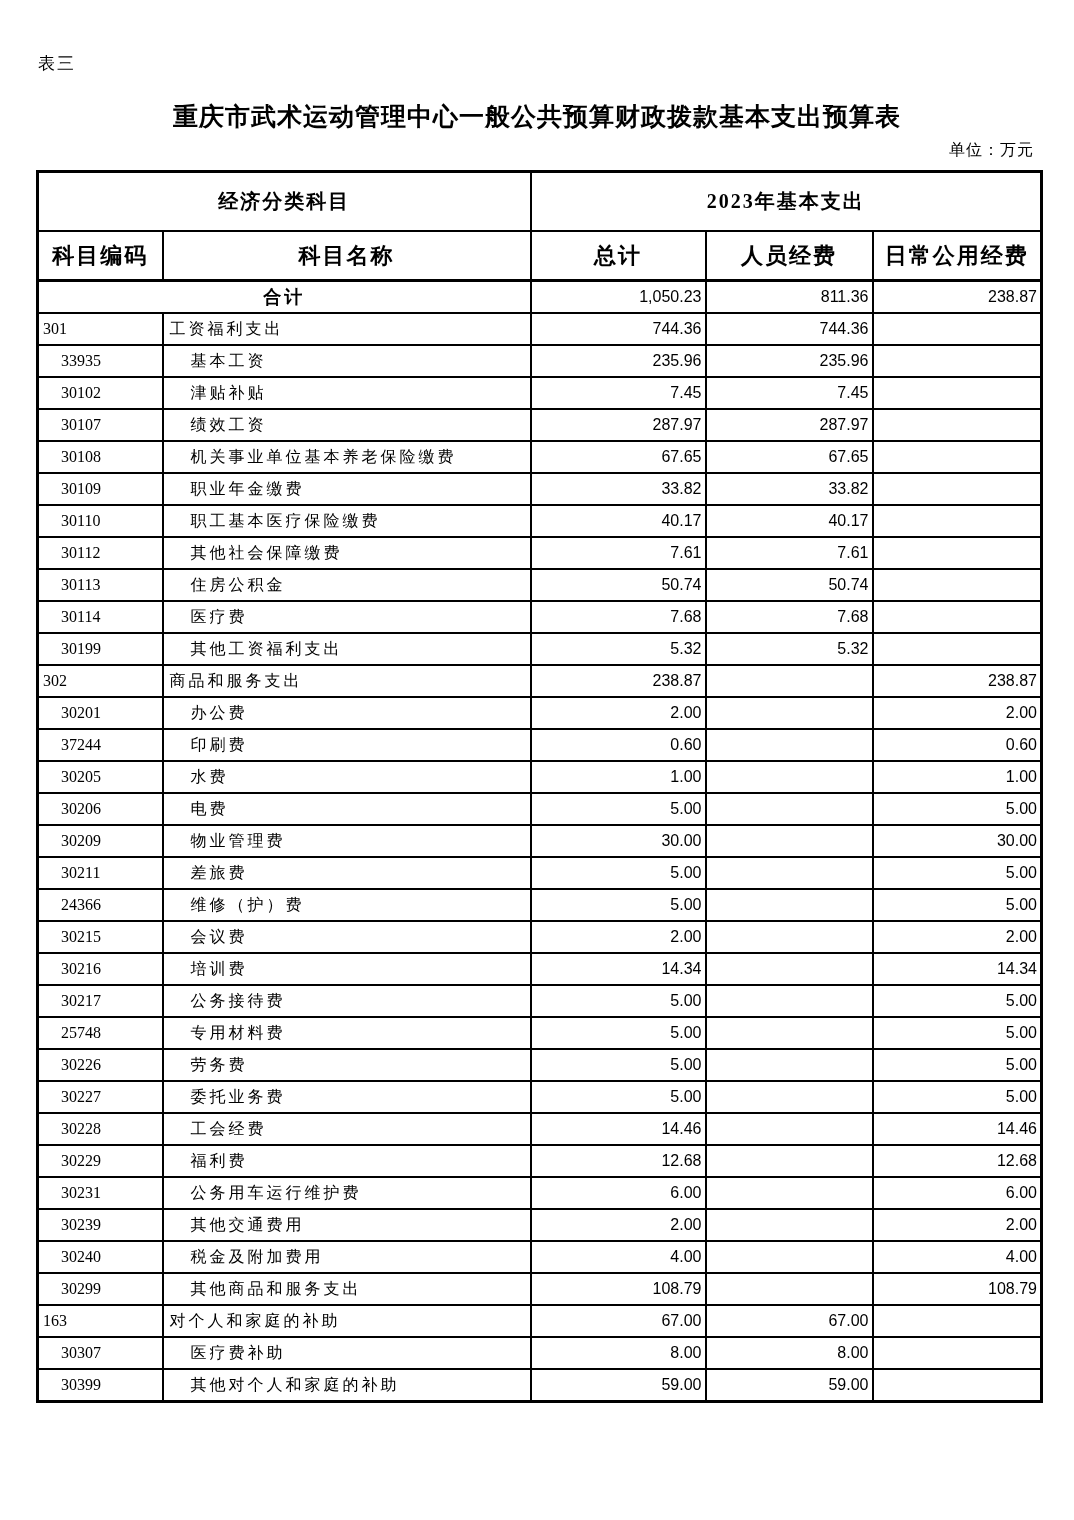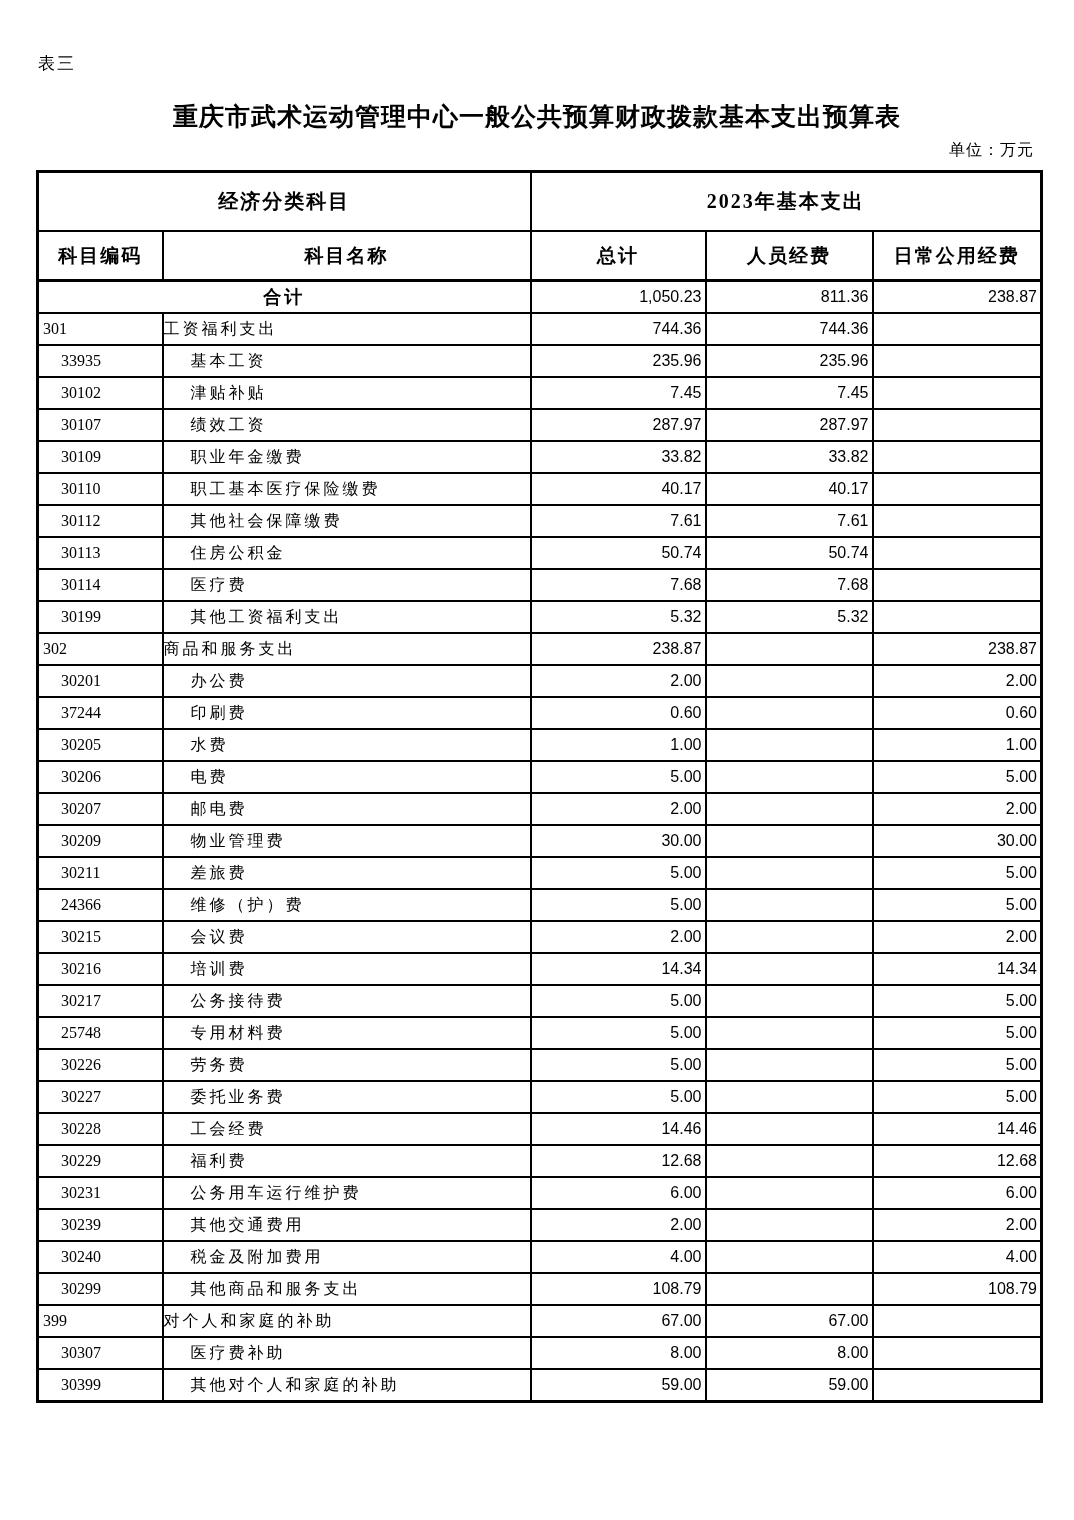--- a/index.html
+++ b/index.html
@@ -26,25 +26,25 @@
     border-collapse:collapse;table-layout:fixed;
     border:3px solid #000;
   }
   .budget th,.budget td{
     border:2px solid #000;
     overflow:hidden;white-space:nowrap;
     padding:0;vertical-align:middle;
   }
   .budget thead th{font-weight:bold;text-align:center;}
   .budget tr.hrow1 th{height:57px;font-size:20px;letter-spacing:2px;}
-  .budget tr.hrow2 th{height:47px;font-size:19px;letter-spacing:2px;border-bottom:3px solid #000;}
+  .budget tr.hrow2 th{height:47px;font-size:22px;letter-spacing:2px;border-bottom:3px solid #000;}
   .budget tbody td{height:30px;font-size:16px;}
   td.code{padding-left:4px;text-align:left;}
   tr.lvl2 td.code{padding-left:22px;}
-  td.name{text-align:left;letter-spacing:3px;}
+  td.name{padding-left:6px;text-align:left;letter-spacing:3px;}
   tr.lvl2 td.name{padding-left:27px;}
   td.num{
     text-align:right;padding-right:3px;
     font-family:"Liberation Sans","DejaVu Sans",sans-serif;
     font-size:16px;
   }
   tr.total-row td.total-label{
     text-align:center;font-weight:bold;font-size:18px;letter-spacing:3px;
   }
 </style>
@@ -105,20 +105,27 @@
         <td class="num"></td>
       </tr>
       <tr class="lvl2">
         <td class="code">30107</td>
         <td class="name">绩效工资</td>
         <td class="num">287.97</td>
         <td class="num">287.97</td>
         <td class="num"></td>
       </tr>
       <tr class="lvl2">
+        <td class="code">30108</td>
+        <td class="name">机关事业单位基本养老保险缴费</td>
+        <td class="num">67.65</td>
+        <td class="num">67.65</td>
+        <td class="num"></td>
+      </tr>
+      <tr class="lvl2">
         <td class="code">30109</td>
         <td class="name">职业年金缴费</td>
         <td class="num">33.82</td>
         <td class="num">33.82</td>
         <td class="num"></td>
       </tr>
       <tr class="lvl2">
         <td class="code">30110</td>
         <td class="name">职工基本医疗保险缴费</td>
         <td class="num">40.17</td>
@@ -182,27 +189,20 @@
         <td class="num">1.00</td>
       </tr>
       <tr class="lvl2">
         <td class="code">30206</td>
         <td class="name">电费</td>
         <td class="num">5.00</td>
         <td class="num"></td>
         <td class="num">5.00</td>
       </tr>
       <tr class="lvl2">
-        <td class="code">30207</td>
-        <td class="name">邮电费</td>
-        <td class="num">2.00</td>
-        <td class="num"></td>
-        <td class="num">2.00</td>
-      </tr>
-      <tr class="lvl2">
         <td class="code">30209</td>
         <td class="name">物业管理费</td>
         <td class="num">30.00</td>
         <td class="num"></td>
         <td class="num">30.00</td>
       </tr>
       <tr class="lvl2">
         <td class="code">30211</td>
         <td class="name">差旅费</td>
         <td class="num">5.00</td>
@@ -294,21 +294,21 @@
         <td class="num">4.00</td>
       </tr>
       <tr class="lvl2">
         <td class="code">30299</td>
         <td class="name">其他商品和服务支出</td>
         <td class="num">108.79</td>
         <td class="num"></td>
         <td class="num">108.79</td>
       </tr>
       <tr class="lvl1">
-        <td class="code">399</td>
+        <td class="code">163</td>
         <td class="name">对个人和家庭的补助</td>
         <td class="num">67.00</td>
         <td class="num">67.00</td>
         <td class="num"></td>
       </tr>
       <tr class="lvl2">
         <td class="code">30307</td>
         <td class="name">医疗费补助</td>
         <td class="num">8.00</td>
         <td class="num">8.00</td>

